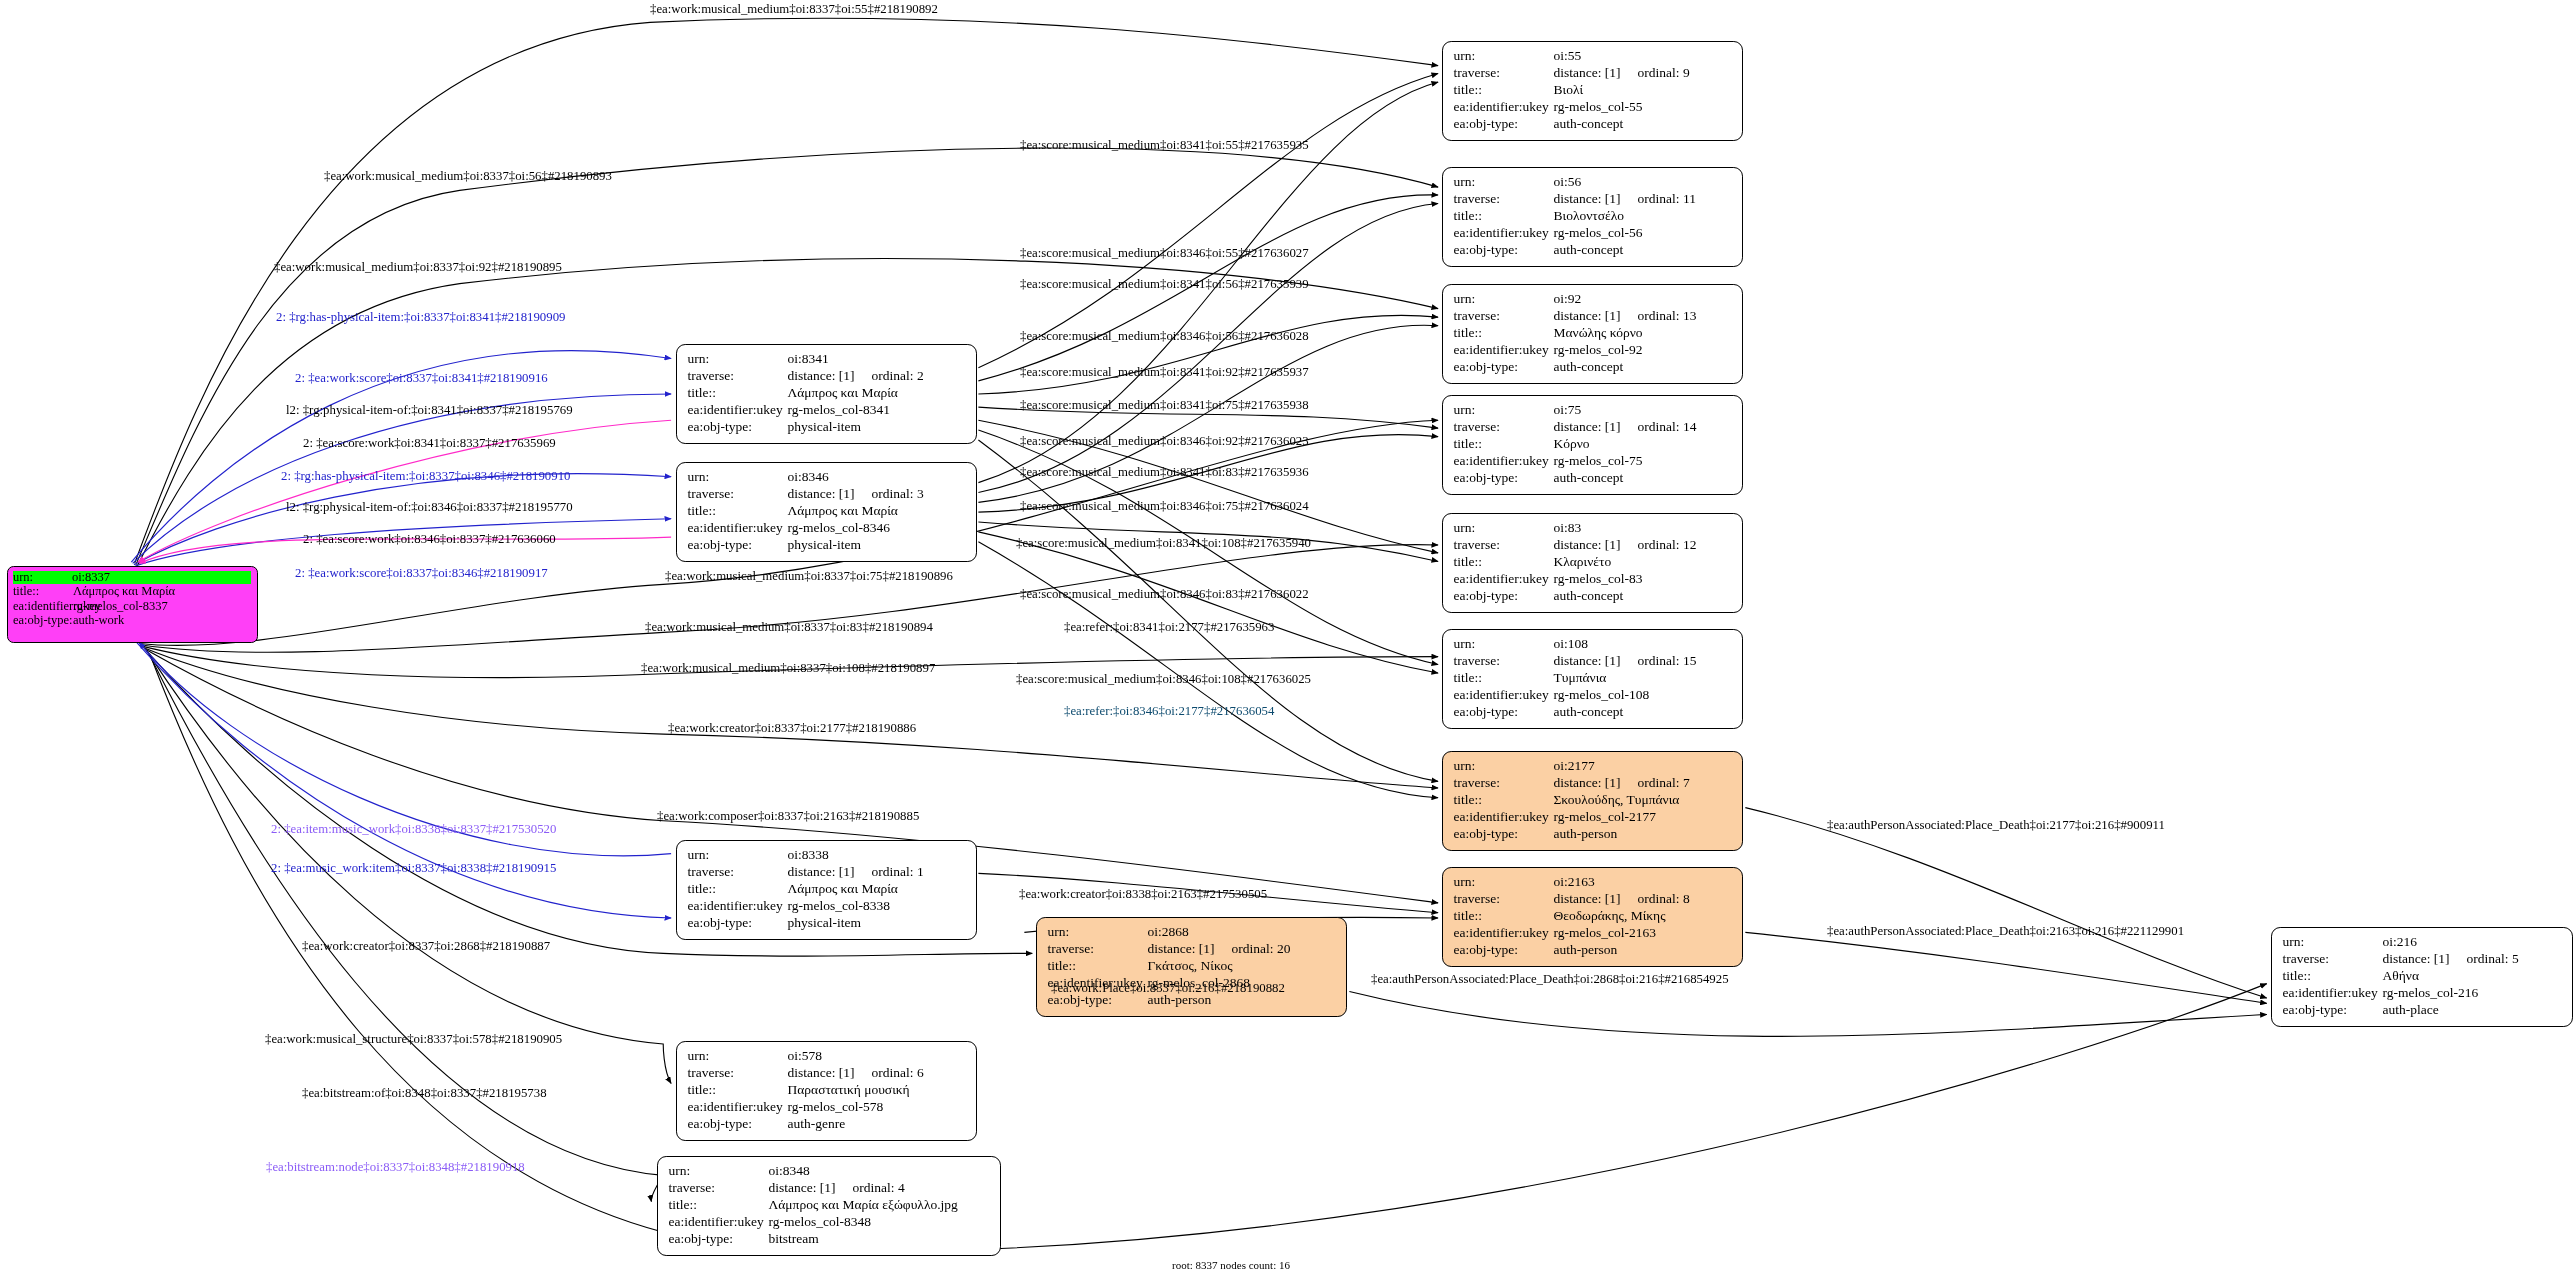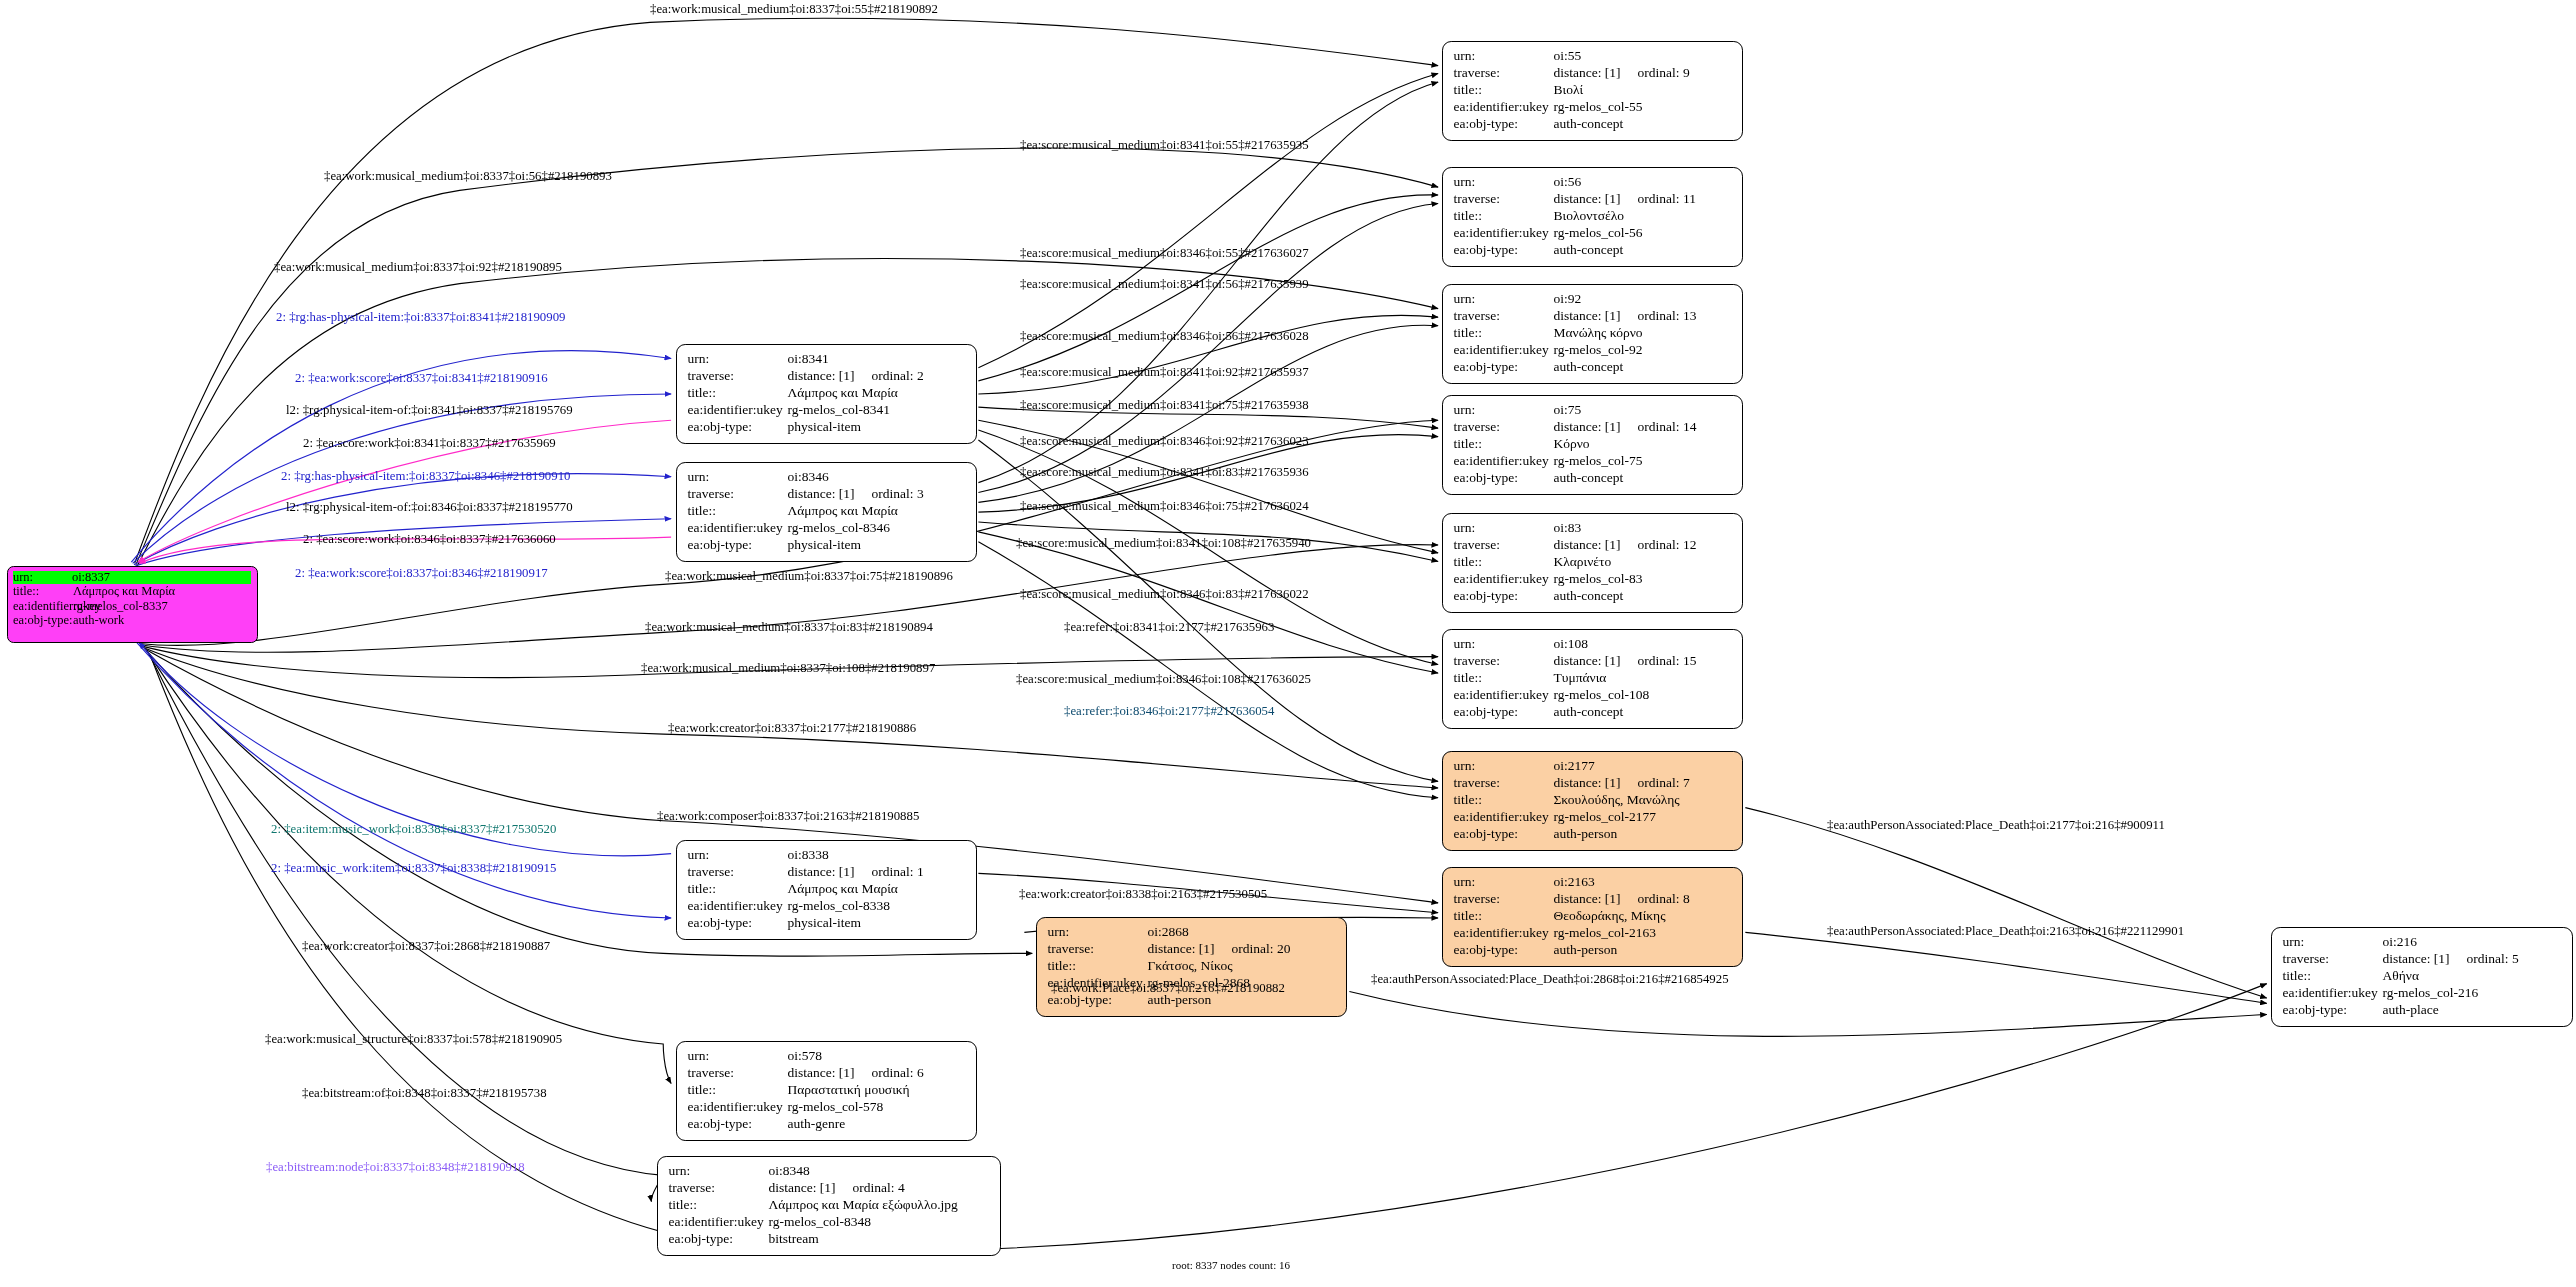--- a/index.html
+++ b/index.html
@@ -292,21 +292,21 @@
           <div class="k">traverse:</div>
           <div class="v">
             <div style="display: flex; gap: 17px;">
               <span>distance: [1]</span>
               <span>ordinal: 7</span>
             </div>
           </div>
         </div>
         <div class="row">
           <div class="k">title::</div>
-          <div class="v">Σκουλούδης, Μανώλης</div>
+          <div class="v">Σκουλούδης, Τυμπάνια</div>
         </div>
         <div class="row">
           <div class="k">ea:identifier:ukey</div>
           <div class="v">rg-melos_col-2177</div>
         </div>
         <div class="row">
           <div class="k">ea:obj-type:</div>
           <div class="v">auth-person</div>
         </div>
       </div>
@@ -552,21 +552,21 @@
       <div class="elabel" style="left: 295px; top: 567px; color: rgb(34, 34, 204);">2: ‡ea:work:score‡oi:8337‡oi:8346‡#218190917</div>
       <div class="elabel" style="left: 665px; top: 570px; color: rgb(0, 0, 0);">‡ea:work:musical_medium‡oi:8337‡oi:75‡#218190896</div>
       <div class="elabel" style="left: 1020px; top: 588px; color: rgb(0, 0, 0);">‡ea:score:musical_medium‡oi:8346‡oi:83‡#217636022</div>
       <div class="elabel" style="left: 645px; top: 621px; color: rgb(0, 0, 0);">‡ea:work:musical_medium‡oi:8337‡oi:83‡#218190894</div>
       <div class="elabel" style="left: 1064px; top: 621px; color: rgb(0, 0, 0);">‡ea:refer:‡oi:8341‡oi:2177‡#217635963</div>
       <div class="elabel" style="left: 641px; top: 662px; color: rgb(0, 0, 0);">‡ea:work:musical_medium‡oi:8337‡oi:108‡#218190897</div>
       <div class="elabel" style="left: 1016px; top: 673px; color: rgb(0, 0, 0);">‡ea:score:musical_medium‡oi:8346‡oi:108‡#217636025</div>
       <div class="elabel" style="left: 1064px; top: 705px; color: #0c4a6e;">‡ea:refer:‡oi:8346‡oi:2177‡#217636054</div>
       <div class="elabel" style="left: 668px; top: 722px; color: rgb(0, 0, 0);">‡ea:work:creator‡oi:8337‡oi:2177‡#218190886</div>
       <div class="elabel" style="left: 657px; top: 810px; color: rgb(0, 0, 0);">‡ea:work:composer‡oi:8337‡oi:2163‡#218190885</div>
-      <div class="elabel" style="left: 271px; top: 823px; color: #0f766e;">2: ‡ea:item:music_work‡oi:8338‡oi:8337‡#217530520</div>
+      <div class="elabel" style="left: 271px; top: 823px; color: #8b5cf6;">2: ‡ea:item:music_work‡oi:8338‡oi:8337‡#217530520</div>
       <div class="elabel" style="left: 271px; top: 862px; color: rgb(34, 34, 204);">2: ‡ea:music_work:item‡oi:8337‡oi:8338‡#218190915</div>
       <div class="elabel" style="left: 1019px; top: 888px; color: rgb(0, 0, 0);">‡ea:work:creator‡oi:8338‡oi:2163‡#217530505</div>
       <div class="elabel" style="left: 1827px; top: 819px; color: rgb(0, 0, 0);">‡ea:authPersonAssociated:Place_Death‡oi:2177‡oi:216‡#900911</div>
       <div class="elabel" style="left: 302px; top: 940px; color: rgb(0, 0, 0);">‡ea:work:creator‡oi:8337‡oi:2868‡#218190887</div>
       <div class="elabel" style="left: 1827px; top: 925px; color: rgb(0, 0, 0);">‡ea:authPersonAssociated:Place_Death‡oi:2163‡oi:216‡#221129901</div>
       <div class="elabel" style="left: 1371px; top: 973px; color: rgb(0, 0, 0);">‡ea:authPersonAssociated:Place_Death‡oi:2868‡oi:216‡#216854925</div>
       <div class="elabel" style="left: 1051px; top: 982px; color: rgb(0, 0, 0);">‡ea:work:Place‡oi:8337‡oi:216‡#218190882</div>
       <div class="elabel" style="left: 265px; top: 1033px; color: rgb(0, 0, 0);">‡ea:work:musical_structure‡oi:8337‡oi:578‡#218190905</div>
       <div class="elabel" style="left: 302px; top: 1087px; color: rgb(0, 0, 0);">‡ea:bitstream:of‡oi:8348‡oi:8337‡#218195738</div>
       <div class="elabel" style="left: 266px; top: 1161px; color: #8b5cf6;">‡ea:bitstream:node‡oi:8337‡oi:8348‡#218190918</div>

